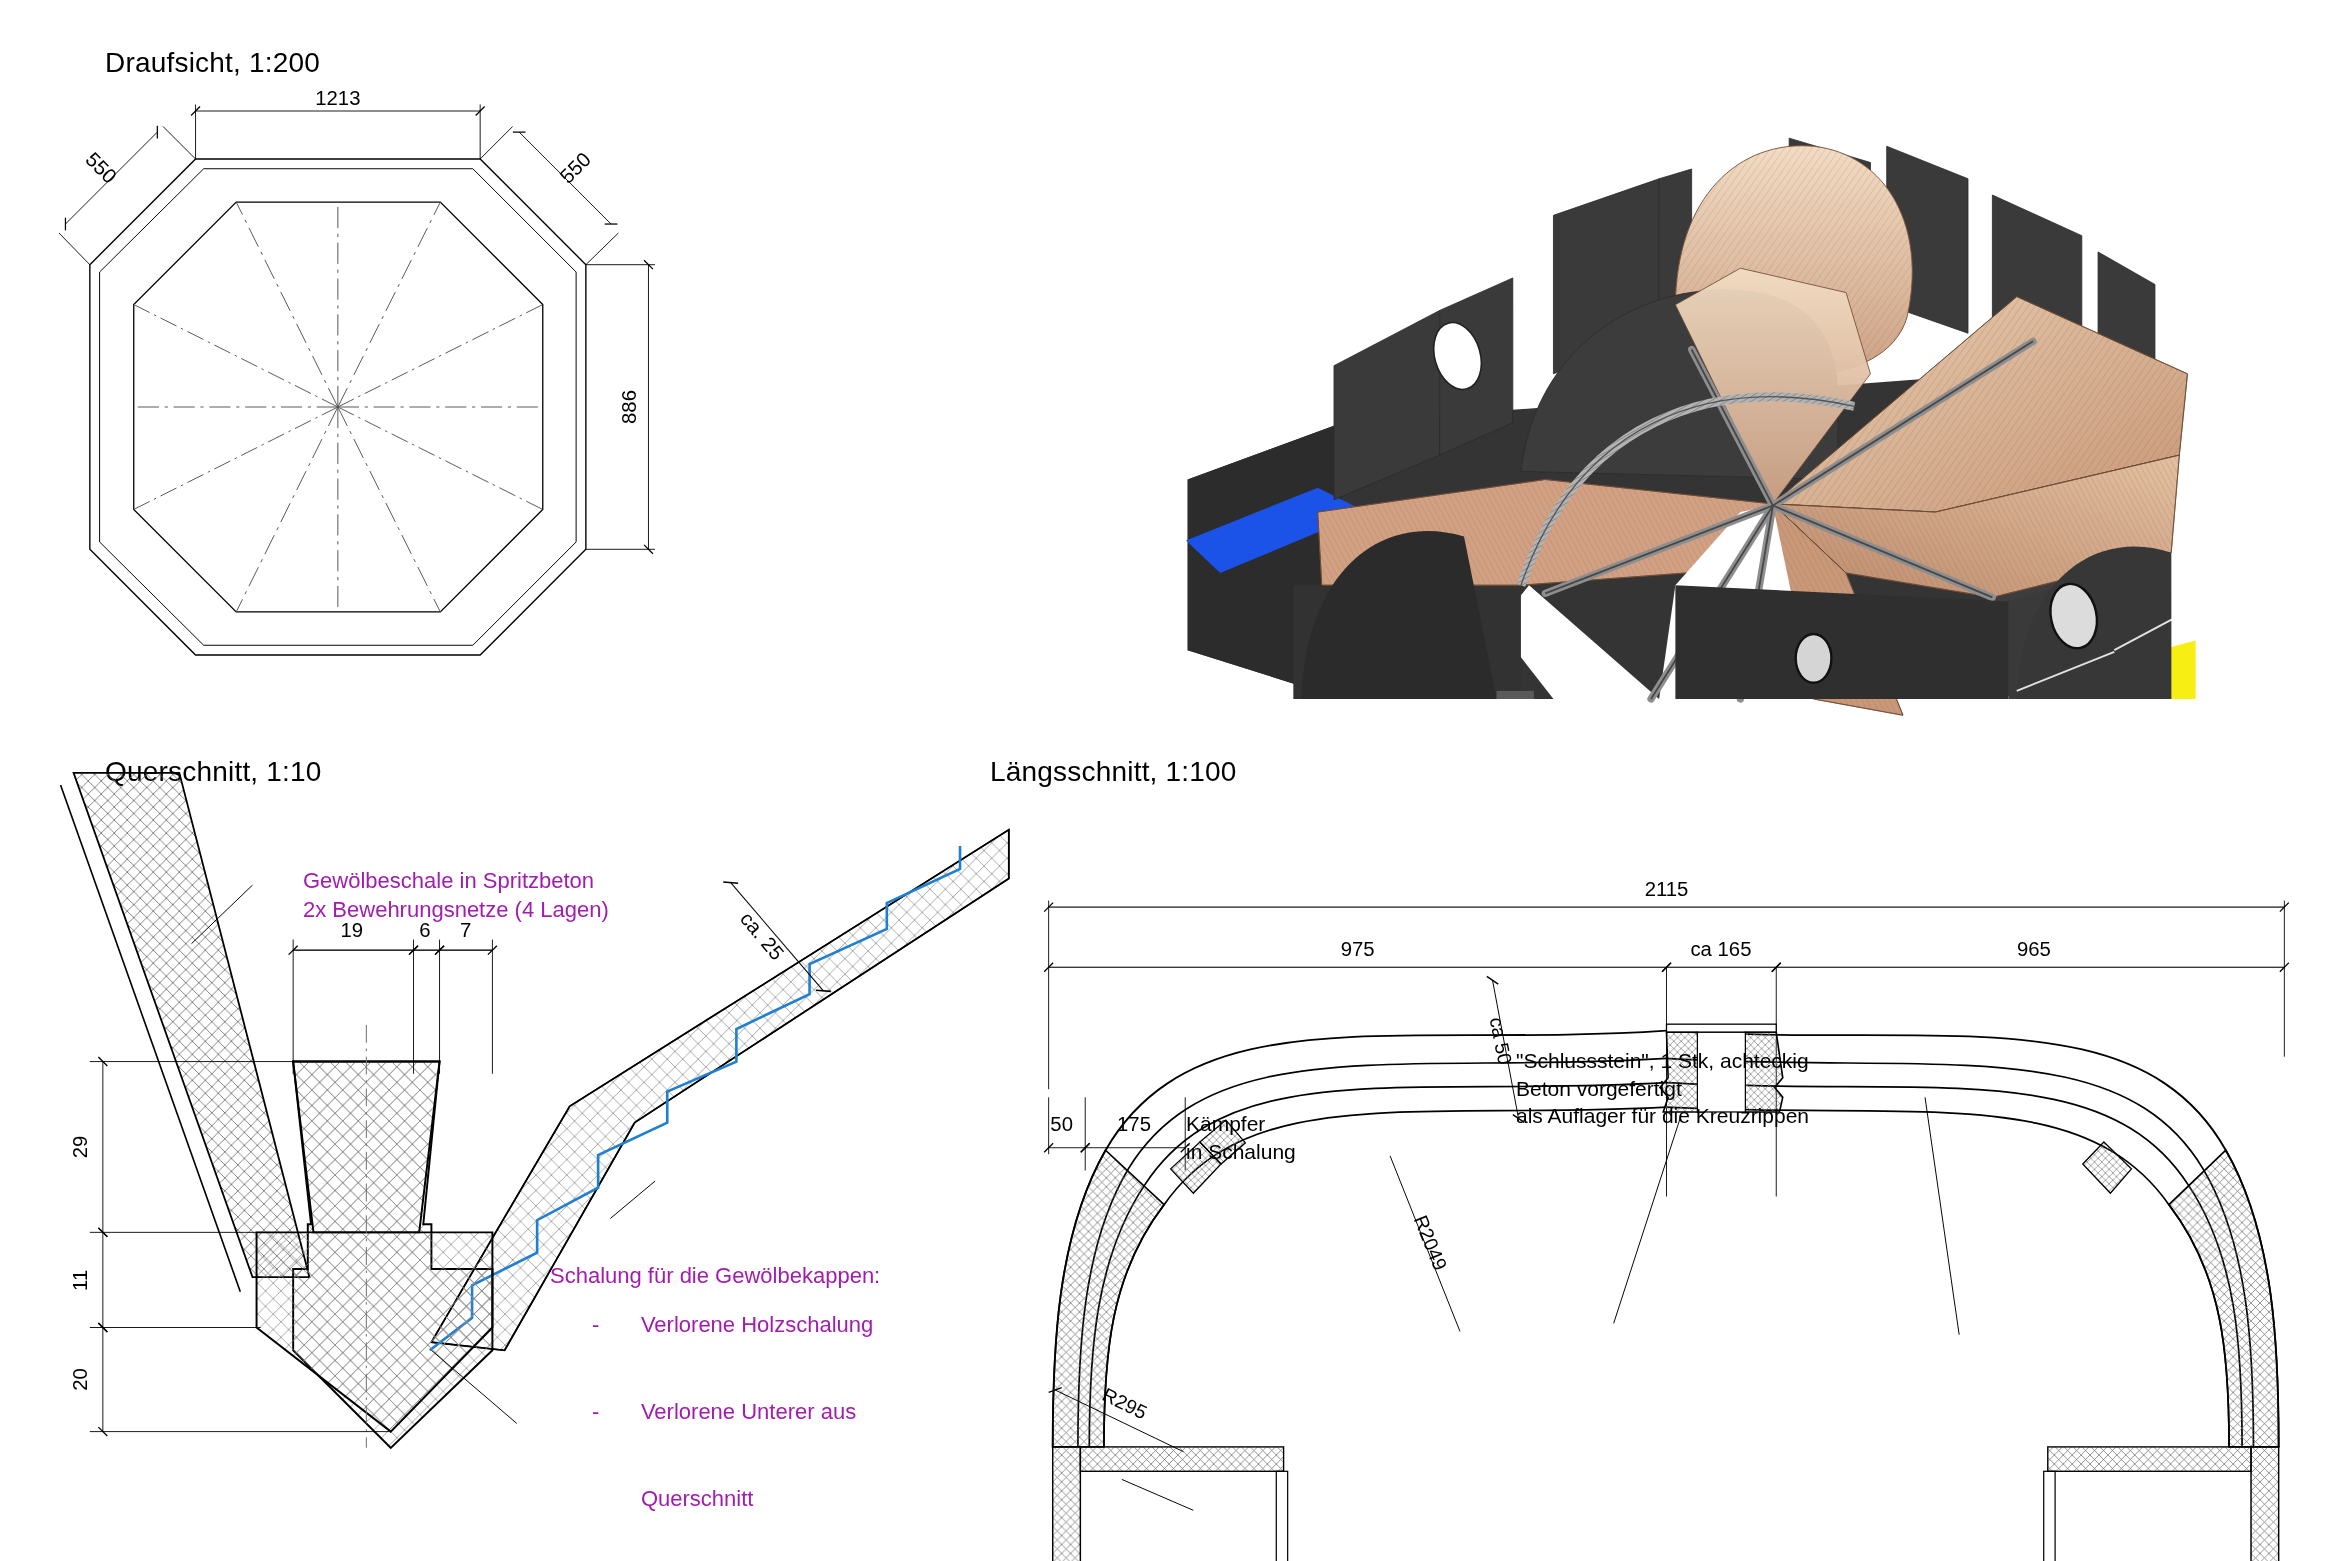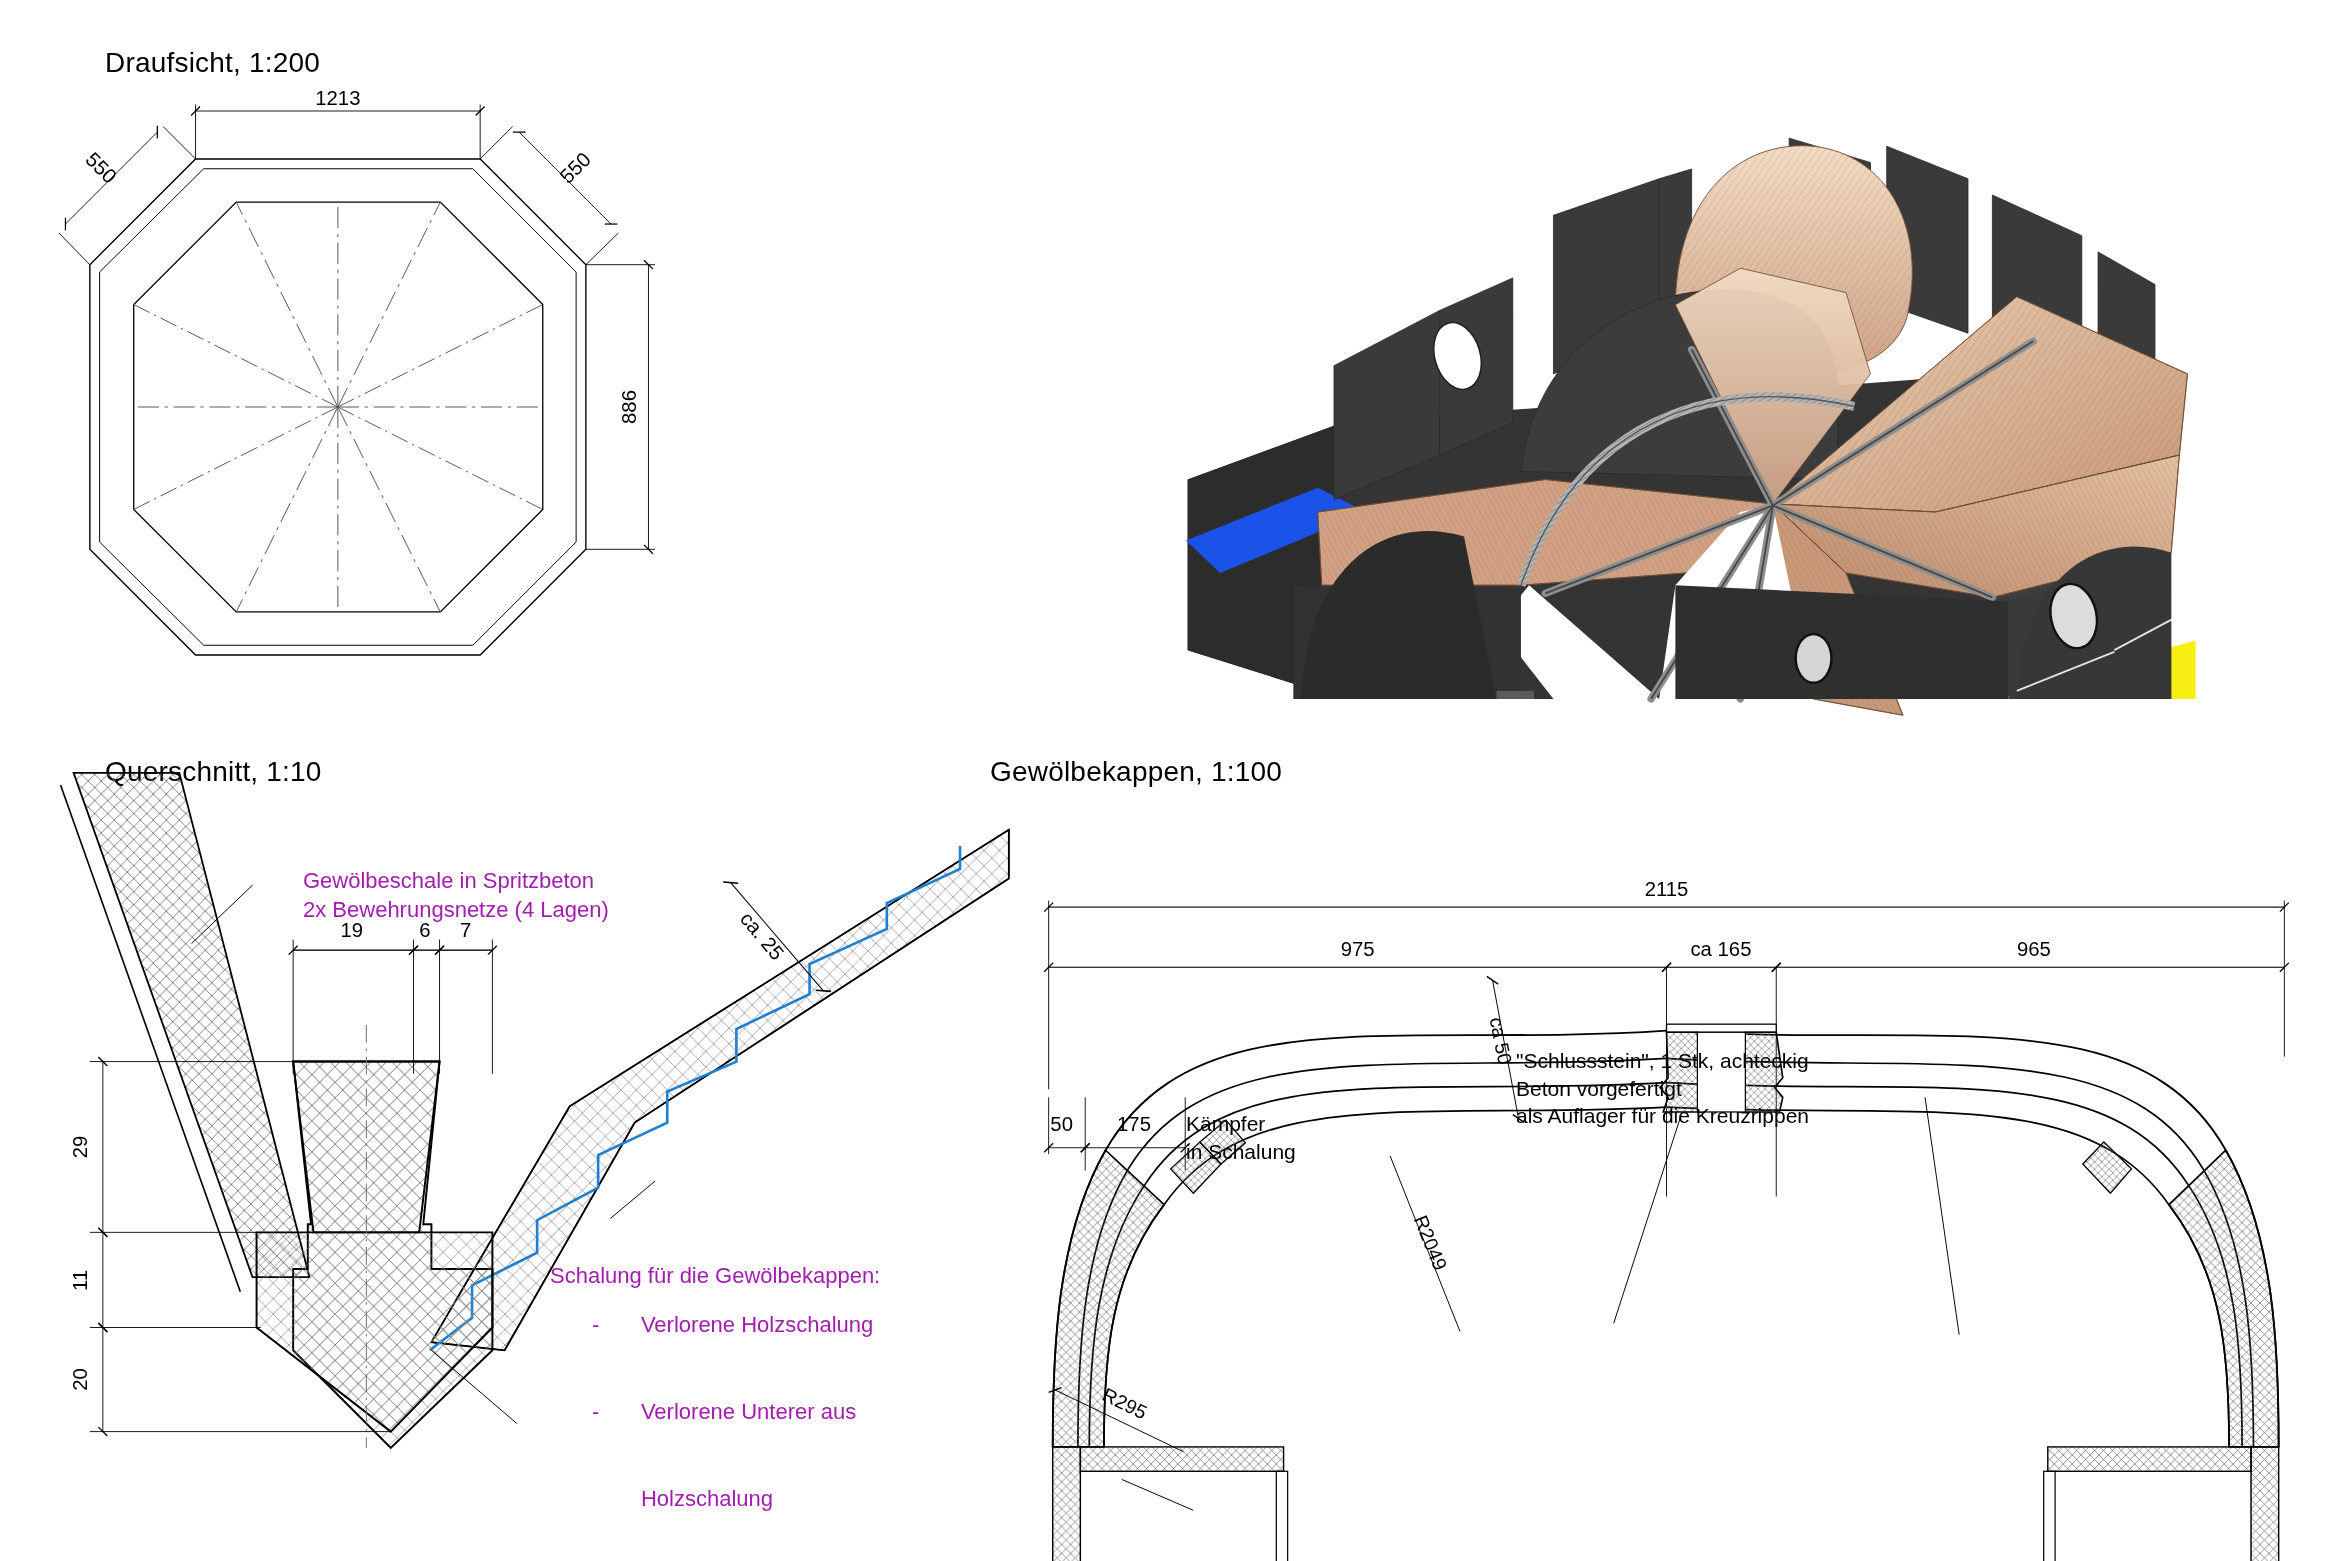--- a/index.html
+++ b/index.html
@@ -273,26 +273,26 @@
     </svg>
   </div>
 
   <div class="anno-red" style="left:303px;top:866px;">Gewölbeschale in Spritzbeton
 2x Bewehrungsnetze (4 Lagen)</div>
 
   <div class="anno-red" style="left:550px;top:1221px;margin-top:40px;">Schalung für die Gewölbekappen:</div>
   <div class="anno-red" style="left:592px;top:1252px;">
     <div>-	Verlorene Holzschalung</div>
     <div>-	Verlorene Unterer aus</div>
-    <div>	Holzschalung</div>
+    <div>	Querschnitt</div>
     
   </div>
 
 
-  <div class="title" style="left:950px;top:756px;">Gewölbekappen, 1:100</div>
+  <div class="title" style="left:950px;top:756px;">Längsschnitt, 1:100</div>
 
   <div class="svgwrap" style="left:1008px;top:829px;width:1317px;height:683px;">
     <svg width="1317" height="683" viewBox="0 0 1620 840">
       <defs>
         <pattern id="lh" width="11" height="11" patternUnits="userSpaceOnUse">
           <path d="M0,0 L11,11 M11,0 L0,11" stroke="#666" stroke-width="0.85"></path>
         </pattern>
         <pattern id="lh2" width="9" height="9" patternUnits="userSpaceOnUse">
           <path d="M0,0 L9,9 M9,0 L0,9" stroke="#777" stroke-width="0.8"></path>
         </pattern>

